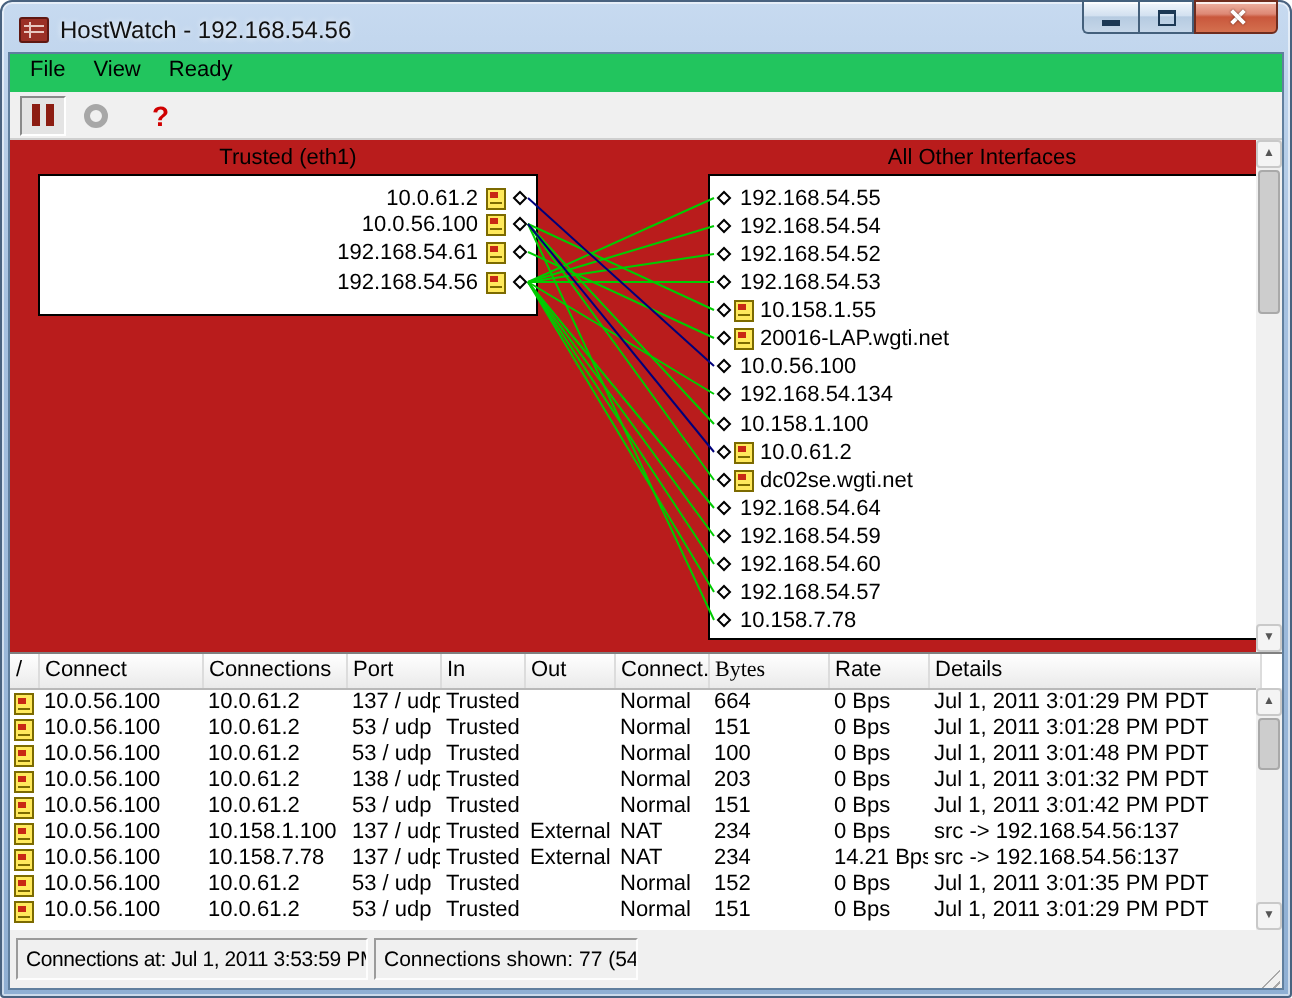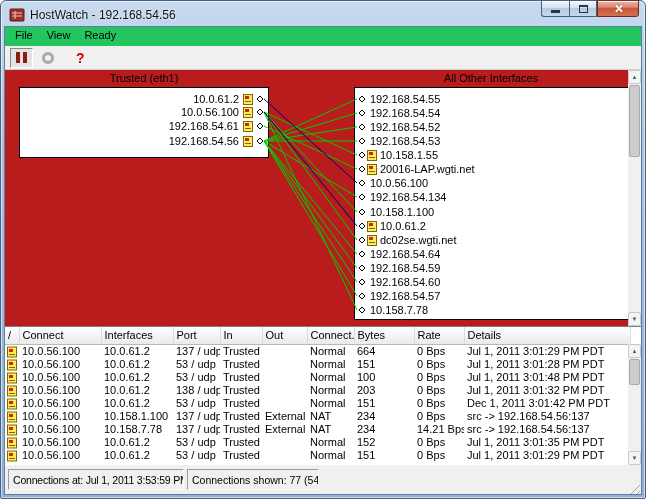--- a/index.html
+++ b/index.html
@@ -235,26 +235,26 @@
           </div>
       </div>
     </div>
 
     <div class="table-wrap">
       <table class="conn-table">
         <thead>
             <tr id="table-header-row">
               <th style="width: 14px;">/</th>
               <th style="width: 82px;">Connect</th>
-              <th style="width: 72px;">Interfaces</th>
+              <th style="width: 72px;">Connections</th>
               <th style="width: 47px;">Port</th>
               <th style="width: 42px;">In</th>
               <th style="width: 45px;">Out</th>
               <th style="width: 47px;">Connect...</th>
-              <th style="width: 60px;">Bytes</th>
+              <th style="width: 60px; font-family: Liberation Serif, serif;">Bytes</th>
               <th style="width: 50px;">Rate</th>
               <th style="width: 166px;">Details</th>
             </tr>
           </thead>
         <tbody id="table-body">
             <tr>
               <td class="icon-cell">
                 <svg width="11" height="12" viewBox="0 0 11 12">
                   <rect x="0.5" y="1" width="9" height="10" fill="#ffe95c" stroke="#7c6a00"></rect>
                   <rect x="2" y="3" width="4" height="3" fill="#c82814"></rect>
@@ -334,21 +334,21 @@
                 </svg>
               </td>
               <td>10.0.56.100</td>
               <td>10.0.61.2</td>
               <td>53 / udp</td>
               <td>Trusted</td>
               <td></td>
               <td>Normal</td>
               <td>151</td>
               <td>0 Bps</td>
-              <td>Dec 1, 2011 3:01:42 PM PDT</td>
+              <td>Jul 1, 2011 3:01:42 PM PDT</td>
             </tr>
             <tr>
               <td class="icon-cell">
                 <svg width="11" height="12" viewBox="0 0 11 12">
                   <rect x="0.5" y="1" width="9" height="10" fill="#ffe95c" stroke="#7c6a00"></rect>
                   <rect x="2" y="3" width="4" height="3" fill="#c82814"></rect>
                   <line x1="2" y1="8.5" x2="8" y2="8.5" stroke="#7c6a00"></line>
                 </svg>
               </td>
               <td>10.0.56.100</td>

